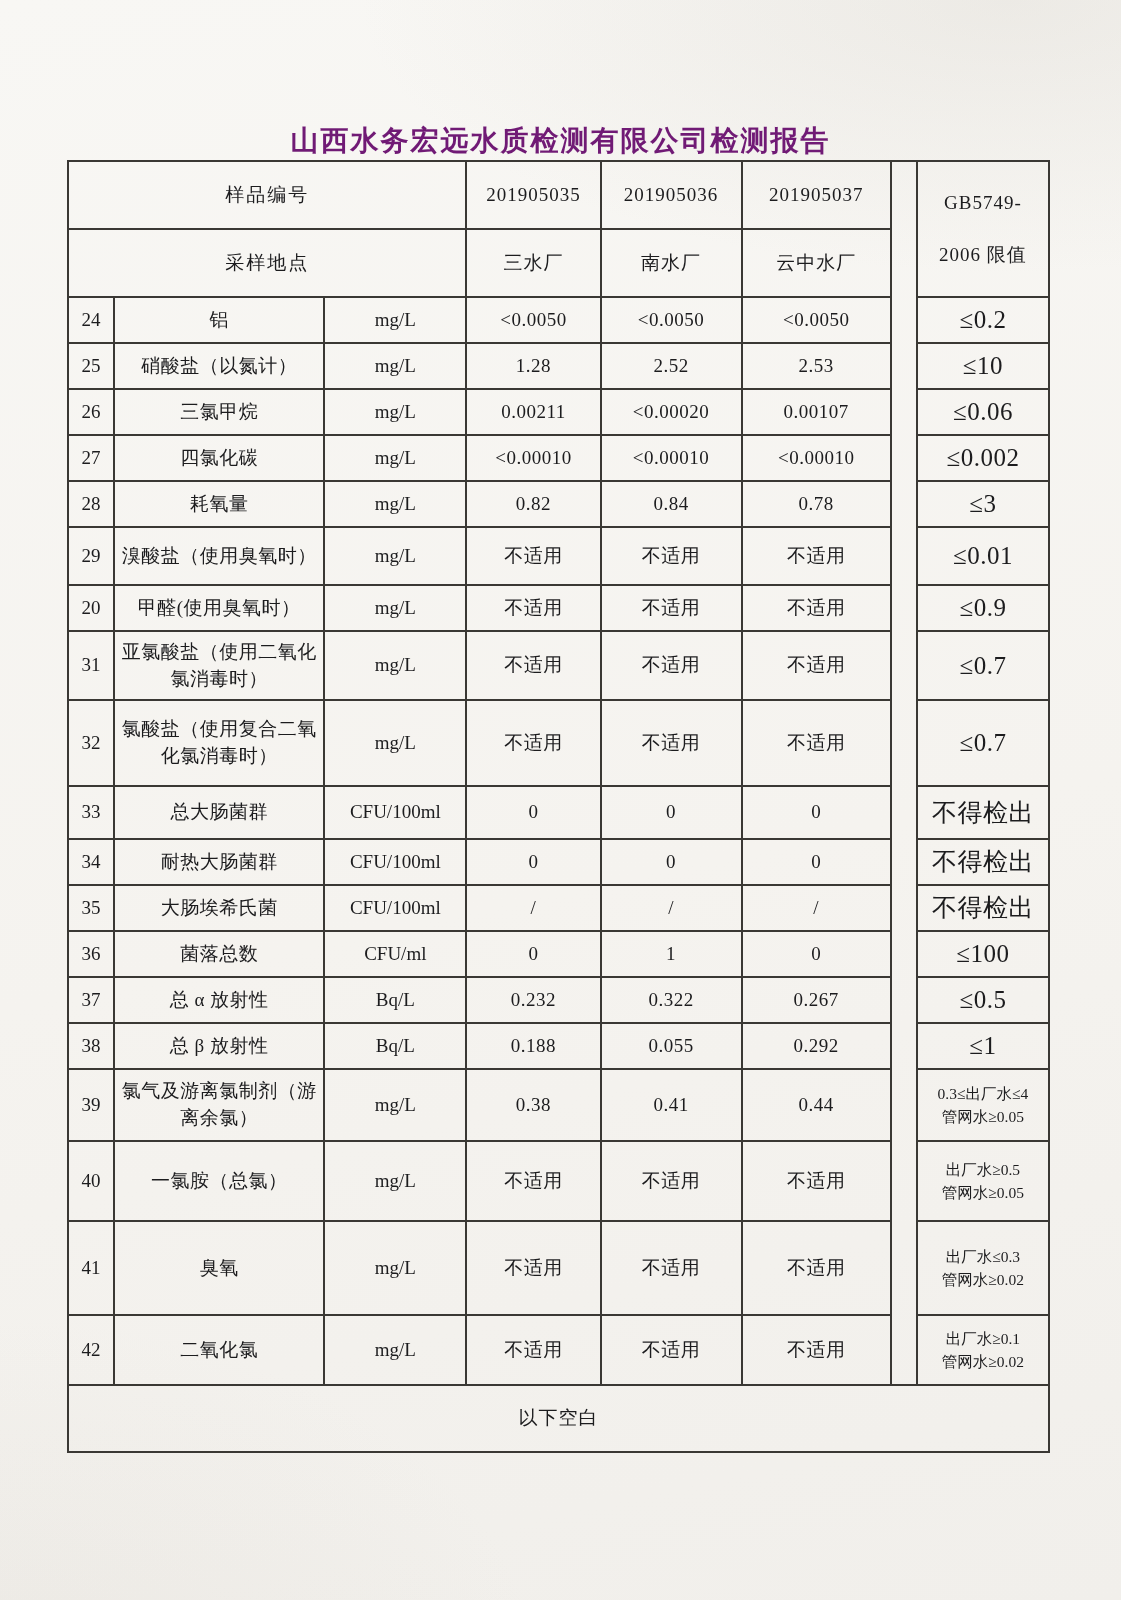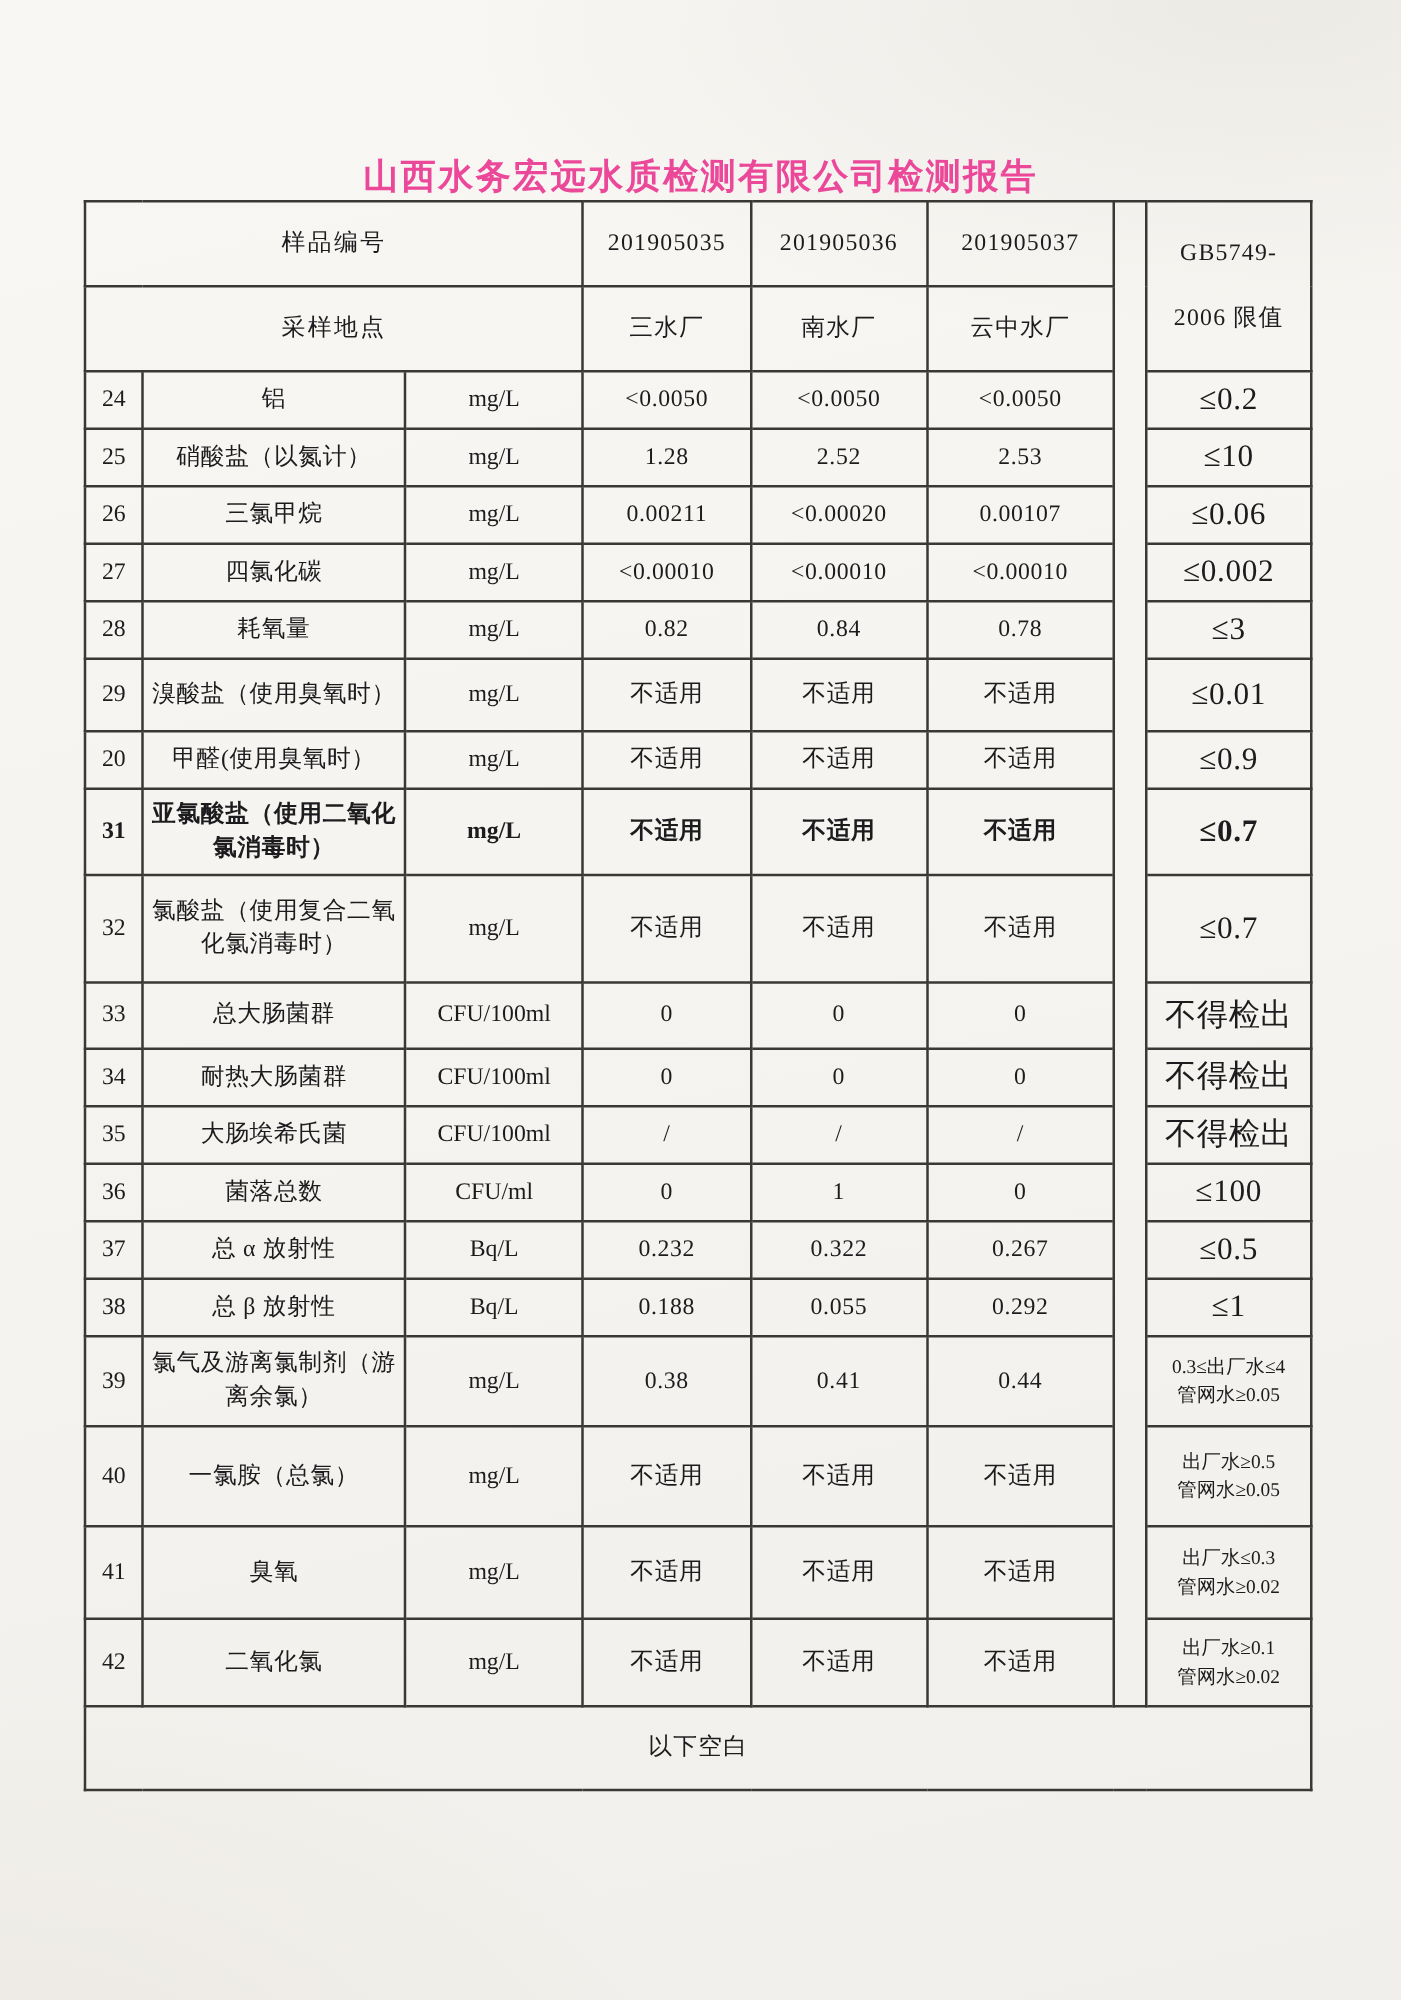--- a/index.html
+++ b/index.html
@@ -25,21 +25,21 @@
   }
 
   .report-title {
     margin: 0;
     padding-top: 122px;
     text-align: center;
     font-family: "Liberation Sans", "DejaVu Sans", sans-serif;
     font-weight: 700;
     font-size: 28px;
     letter-spacing: 2px;
-    color: #ec4899;
+    color: #701a75;
   }
 
   .meta-row {
     width: 983px;
     margin: 26px 0 9px 67px;
     display: flex;
     justify-content: space-between;
     align-items: baseline;
   }
   .report-no {
@@ -75,26 +75,26 @@
     font-size: 19px;
     line-height: 1.4;
     overflow: hidden;
   }
 
   
   #table-body tr { height: 46px; }
   #table-body tr:nth-child(1),
   #table-body tr:nth-child(2)  { height: 68px; }
   #table-body tr:nth-child(8)  { height: 58px; }
-  #table-body tr:nth-child(10) { height: 69px; font-weight: bold; }
+  #table-body tr:nth-child(10) { height: 69px; }
   #table-body tr:nth-child(11) { height: 86px; }
   #table-body tr:nth-child(12) { height: 53px; }
   #table-body tr:nth-child(18) { height: 72px; }
   #table-body tr:nth-child(19) { height: 80px; }
-  #table-body tr:nth-child(20) { height: 74px; }
+  #table-body tr:nth-child(20) { height: 94px; }
   #table-body tr:nth-child(21) { height: 70px; }
   #table-body tr:nth-child(22) { height: 67px; }
 
   td.h-label   { font-size: 20px; letter-spacing: 2px; }
   td.h-sample  { font-size: 20px; letter-spacing: 1px; }
   td.h-loc     { font-size: 19px; letter-spacing: 1px; }
 
   td.c-no   { font-size: 19px; }
   td.c-name {
     text-align: left;

